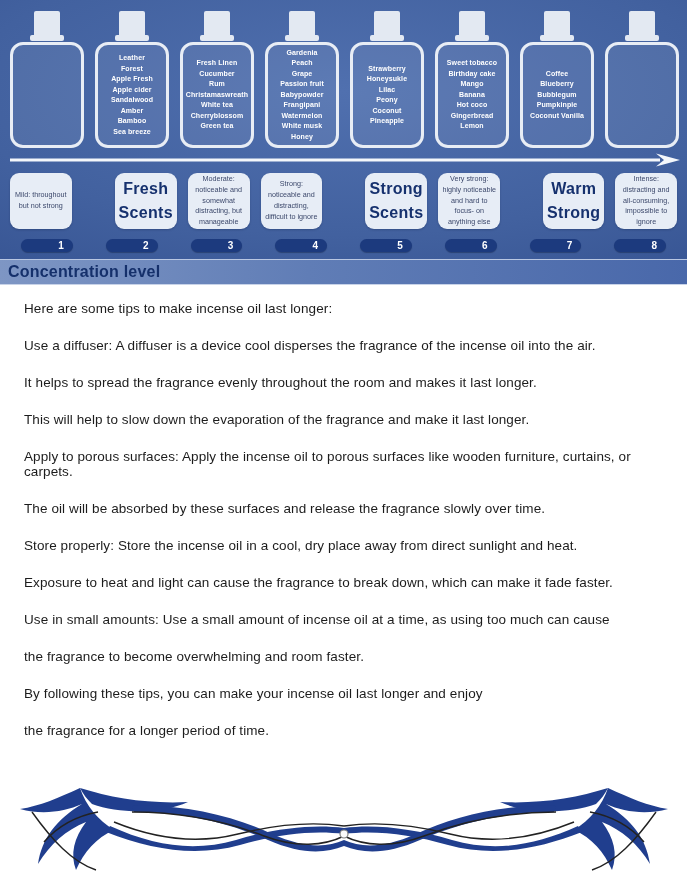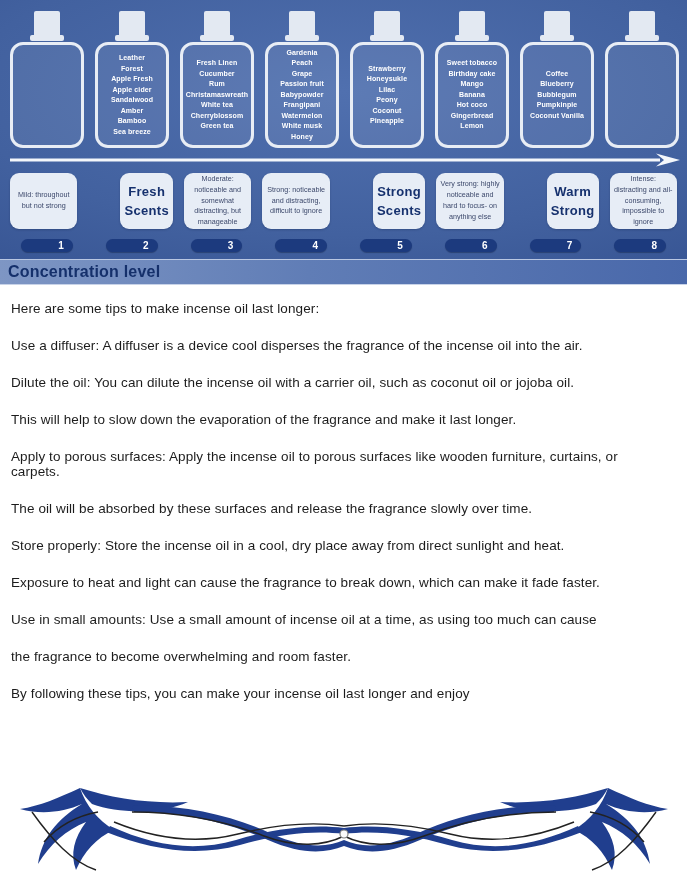--- a/index.html
+++ b/index.html
@@ -37,37 +37,37 @@
   }
   .arrow-wrap{margin-top:5px;height:14px;padding:0 6px;}
   .levels-row{margin-top:6px;}
   .level-box{
     height:56px;background:#e7edf6;border-radius:9px;
     display:flex;align-items:center;justify-content:center;text-align:center;
     padding:3px 4px;box-sizing:border-box;
     color:#3c486b;font-size:7.2px;line-height:1.5;
     box-shadow:0 1px 2px rgba(10,25,60,.25);
   }
-  .level-box.emph{font-size:13px;font-weight:bold;color:#16316e;letter-spacing:.3px;margin-left:32px;}
+  .level-box.emph{font-size:16px;font-weight:bold;color:#16316e;letter-spacing:.3px;margin-left:32px;}
   .pills-row{margin-top:10px;}
   .pill{
     height:13px;margin:0 11px;background:#1c3a7e;border-radius:8px;
     display:flex;align-items:center;justify-content:flex-end;padding-right:9px;
     color:#ffffff;font-size:10px;font-weight:bold;
     box-shadow:0 1px 1px rgba(10,25,60,.4);
   }
   .strip{
     margin-top:7px;height:26px;
     background:linear-gradient(90deg,#7e96c4 0%,#607db6 45%,#4968aa 100%);
     border-top:1px solid #b9c7e2;border-bottom:1px solid #c8d3e8;
     display:flex;align-items:center;box-sizing:border-box;text-align:right;
   }
   .strip span{font-size:16px;font-weight:bold;color:#15306b;padding-left:8px;letter-spacing:.2px;}
   
-  .tips{height:498px;box-sizing:border-box;padding:16px 18px 0 11px;}
+  .tips{height:498px;box-sizing:border-box;padding:16px 18px 0 24px;}
   .tips p{
     margin:0 0 22px 0;font-size:13.5px;line-height:15px;color:#1c1c1c;
     font-family:"Liberation Sans",sans-serif;letter-spacing:.1px;
   }
   
   .flourish{height:96px;display:flex;align-items:center;justify-content:center;}
 </style>
 </head>
 <body>
 
@@ -223,29 +223,30 @@
     </div>
 
     <div class="strip">
       <span>Concentration level</span>
     </div>
   </div>
 
   <div class="tips">
     <p>Here are some tips to make incense oil last longer:</p>
     <p>Use a diffuser: A diffuser is a device cool disperses the fragrance of the incense oil into the air.</p>
-    <p>Dilute the oil: You can dilute the incense oil with a carrier oil, such as coconut oil or jojoba oil.</p>
+    <p>It helps to spread the fragrance evenly throughout the room and makes it last longer.</p>
     <p>This will help to slow down the evaporation of the fragrance and make it last longer.</p>
     <p>Apply to porous surfaces: Apply the incense oil to porous surfaces like wooden furniture, curtains, or carpets.</p>
     <p>The oil will be absorbed by these surfaces and release the fragrance slowly over time.</p>
     <p>Store properly: Store the incense oil in a cool, dry place away from direct sunlight and heat.</p>
     <p>Exposure to heat and light can cause the fragrance to break down, which can make it fade faster.</p>
     <p>Use in small amounts: Use a small amount of incense oil at a time, as using too much can cause</p>
     <p>the fragrance to become overwhelming and room faster.</p>
     <p>By following these tips, you can make your incense oil last longer and enjoy</p>
+    <p>the fragrance for a longer period of time.</p>
   </div>
 
   <div class="flourish">
     <svg width="662" height="94" viewBox="0 0 660 94">
       <g id="fl-half">
         <g fill="#203e8e" stroke="none">
           <path d="M66,4 C44,14 26,22 6,25 C28,31 50,28 68,20 C42,36 28,54 24,80 C36,60 52,46 72,38 C60,54 56,70 62,86 C70,68 82,54 100,46 C84,36 72,22 66,4 Z"></path>
           <path d="M66,4 C98,14 134,20 174,18 C148,30 106,30 78,20 C73,15 69,10 66,4 Z"></path>
           <path d="M96,42 C140,62 180,68 222,56 C262,44 300,40 330,44 L330,50 C300,46 264,50 226,61 C182,73 138,66 92,48 Z"></path>
           <path d="M118,22 C170,20 220,32 258,50 C290,64 312,64 330,56 L330,62 C310,70 286,70 254,56 C218,40 172,28 120,28 Z"></path>

